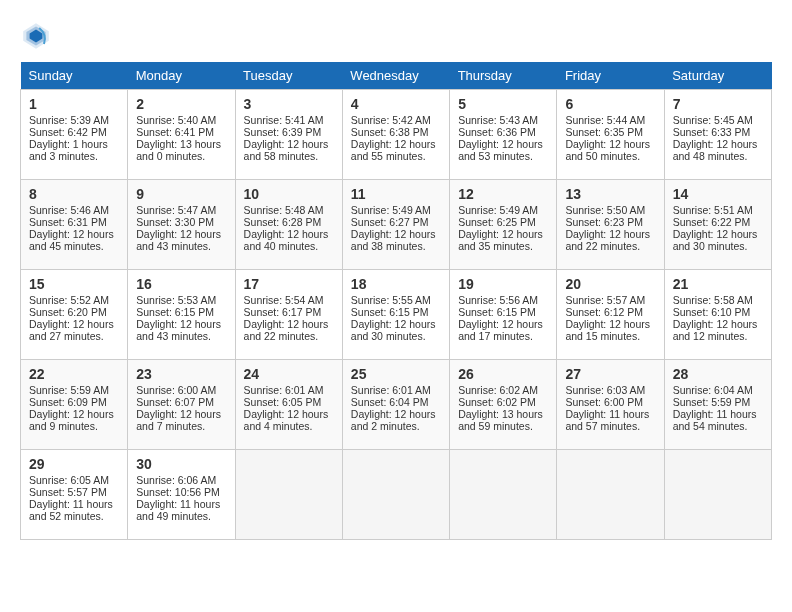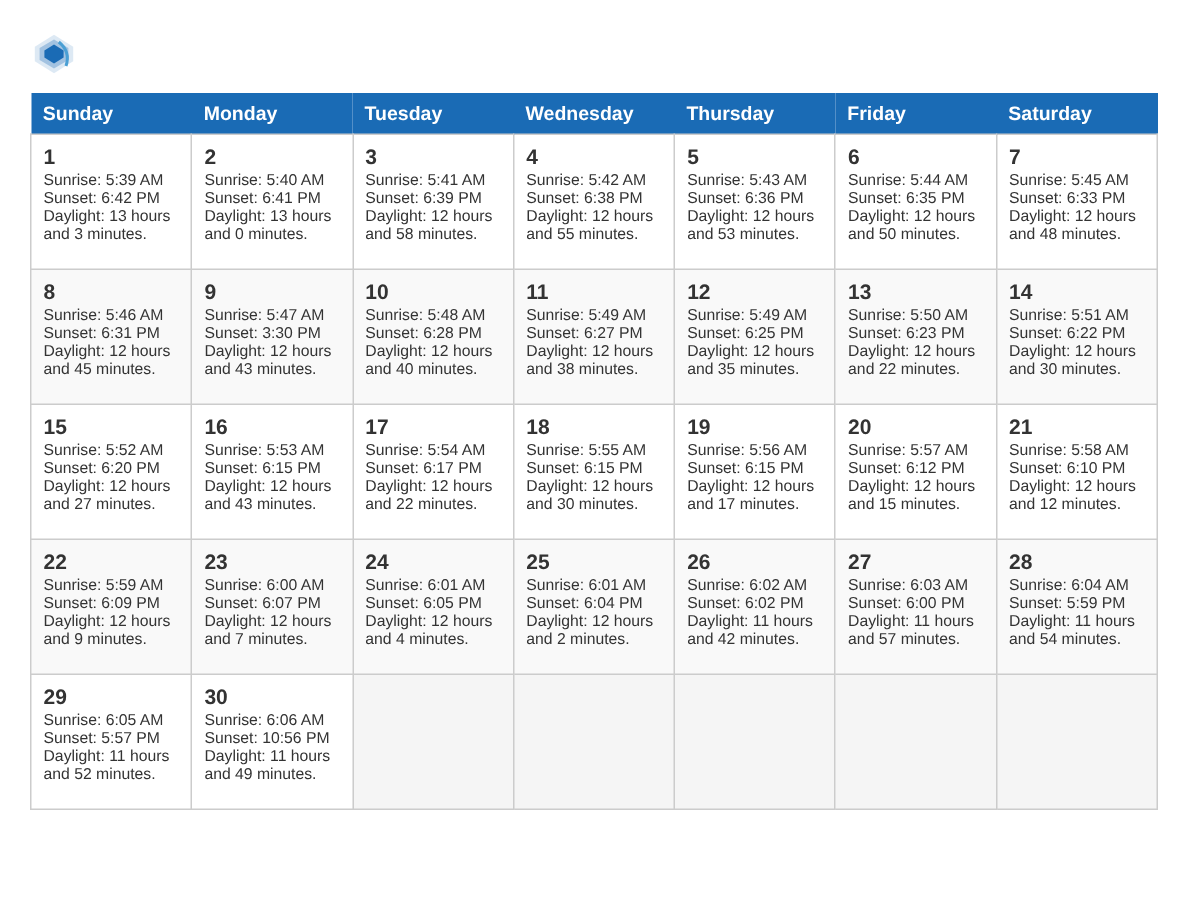--- a/index.html
+++ b/index.html
@@ -50,21 +50,21 @@
       width: 100%;
       border-collapse: collapse;
       table-layout: fixed;
     }
     th {
       background-color: #1a6bb5;
       color: #fff;
       text-align: left;
       padding: 6px 8px;
       font-size: 13px;
-      font-weight: bold;
+      font-weight: normal;
     }
     td {
       border: 1px solid #ccc;
       vertical-align: top;
       padding: 6px 8px;
       font-size: 10.5px;
       color: #333;
       height: 90px;
       background: #fff;
     }
@@ -110,21 +110,21 @@
       <th>Monday</th>
       <th>Tuesday</th>
       <th>Wednesday</th>
       <th>Thursday</th>
       <th>Friday</th>
       <th>Saturday</th>
     </tr>
   </thead>
   <tbody id="calendar-body">
   <tr>
-        <td><span class="day-num">1</span><span>Sunrise: 5:39 AM</span><br><span>Sunset: 6:42 PM</span><br><span>Daylight: 13 hours and 3 minutes.</span></td>
+        <td><span class="day-num">1</span><span>Sunrise: 5:39 AM</span><br><span>Sunset: 6:42 PM</span><br><span>Daylight: 1 hours and 3 minutes.</span></td>
         <td><span class="day-num">2</span><span>Sunrise: 5:40 AM</span><br><span>Sunset: 6:41 PM</span><br><span>Daylight: 13 hours and 0 minutes.</span></td>
         <td><span class="day-num">3</span><span>Sunrise: 5:41 AM</span><br><span>Sunset: 6:39 PM</span><br><span>Daylight: 12 hours and 58 minutes.</span></td>
         <td><span class="day-num">4</span><span>Sunrise: 5:42 AM</span><br><span>Sunset: 6:38 PM</span><br><span>Daylight: 12 hours and 55 minutes.</span></td>
         <td><span class="day-num">5</span><span>Sunrise: 5:43 AM</span><br><span>Sunset: 6:36 PM</span><br><span>Daylight: 12 hours and 53 minutes.</span></td>
         <td><span class="day-num">6</span><span>Sunrise: 5:44 AM</span><br><span>Sunset: 6:35 PM</span><br><span>Daylight: 12 hours and 50 minutes.</span></td>
         <td><span class="day-num">7</span><span>Sunrise: 5:45 AM</span><br><span>Sunset: 6:33 PM</span><br><span>Daylight: 12 hours and 48 minutes.</span></td>
       </tr>
       <tr>
         <td><span class="day-num">8</span><span>Sunrise: 5:46 AM</span><br><span>Sunset: 6:31 PM</span><br><span>Daylight: 12 hours and 45 minutes.</span></td>
         <td><span class="day-num">9</span><span>Sunrise: 5:47 AM</span><br><span>Sunset: 3:30 PM</span><br><span>Daylight: 12 hours and 43 minutes.</span></td>
@@ -141,21 +141,21 @@
         <td><span class="day-num">18</span><span>Sunrise: 5:55 AM</span><br><span>Sunset: 6:15 PM</span><br><span>Daylight: 12 hours and 30 minutes.</span></td>
         <td><span class="day-num">19</span><span>Sunrise: 5:56 AM</span><br><span>Sunset: 6:15 PM</span><br><span>Daylight: 12 hours and 17 minutes.</span></td>
         <td><span class="day-num">20</span><span>Sunrise: 5:57 AM</span><br><span>Sunset: 6:12 PM</span><br><span>Daylight: 12 hours and 15 minutes.</span></td>
         <td><span class="day-num">21</span><span>Sunrise: 5:58 AM</span><br><span>Sunset: 6:10 PM</span><br><span>Daylight: 12 hours and 12 minutes.</span></td>
       </tr>
       <tr>
         <td><span class="day-num">22</span><span>Sunrise: 5:59 AM</span><br><span>Sunset: 6:09 PM</span><br><span>Daylight: 12 hours and 9 minutes.</span></td>
         <td><span class="day-num">23</span><span>Sunrise: 6:00 AM</span><br><span>Sunset: 6:07 PM</span><br><span>Daylight: 12 hours and 7 minutes.</span></td>
         <td><span class="day-num">24</span><span>Sunrise: 6:01 AM</span><br><span>Sunset: 6:05 PM</span><br><span>Daylight: 12 hours and 4 minutes.</span></td>
         <td><span class="day-num">25</span><span>Sunrise: 6:01 AM</span><br><span>Sunset: 6:04 PM</span><br><span>Daylight: 12 hours and 2 minutes.</span></td>
-        <td><span class="day-num">26</span><span>Sunrise: 6:02 AM</span><br><span>Sunset: 6:02 PM</span><br><span>Daylight: 11 hours and 42 minutes.</span></td>
+        <td><span class="day-num">26</span><span>Sunrise: 6:02 AM</span><br><span>Sunset: 6:02 PM</span><br><span>Daylight: 13 hours and 59 minutes.</span></td>
         <td><span class="day-num">27</span><span>Sunrise: 6:03 AM</span><br><span>Sunset: 6:00 PM</span><br><span>Daylight: 11 hours and 57 minutes.</span></td>
         <td><span class="day-num">28</span><span>Sunrise: 6:04 AM</span><br><span>Sunset: 5:59 PM</span><br><span>Daylight: 11 hours and 54 minutes.</span></td>
       </tr>
       <tr>
         <td><span class="day-num">29</span><span>Sunrise: 6:05 AM</span><br><span>Sunset: 5:57 PM</span><br><span>Daylight: 11 hours and 52 minutes.</span></td>
         <td><span class="day-num">30</span><span>Sunrise: 6:06 AM</span><br><span>Sunset: 10:56 PM</span><br><span>Daylight: 11 hours and 49 minutes.</span></td>
         <td class="empty"></td>
         <td class="empty"></td>
         <td class="empty"></td>
         <td class="empty"></td>

